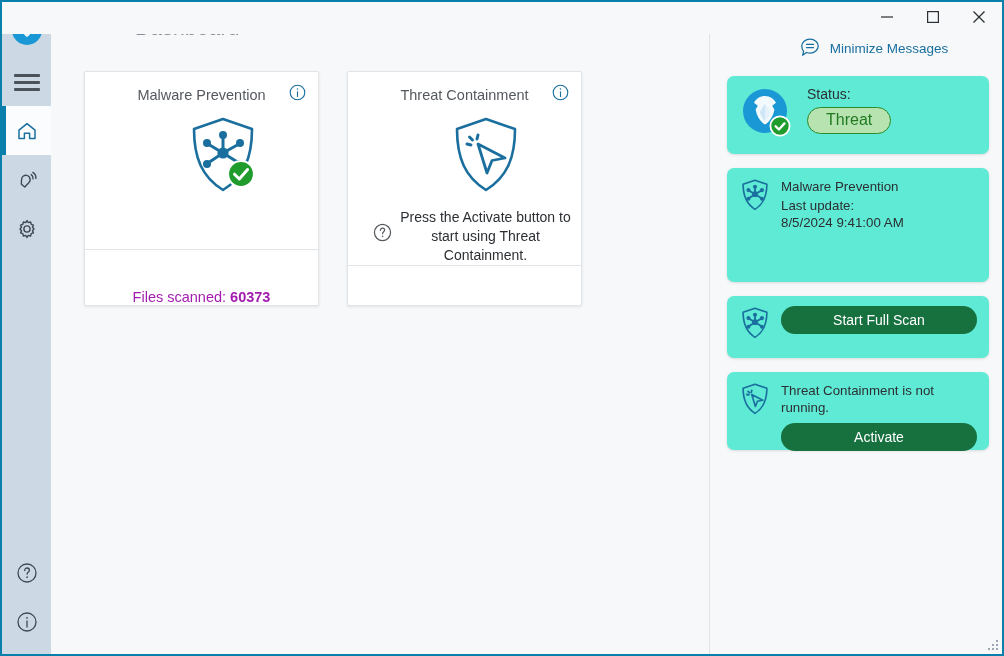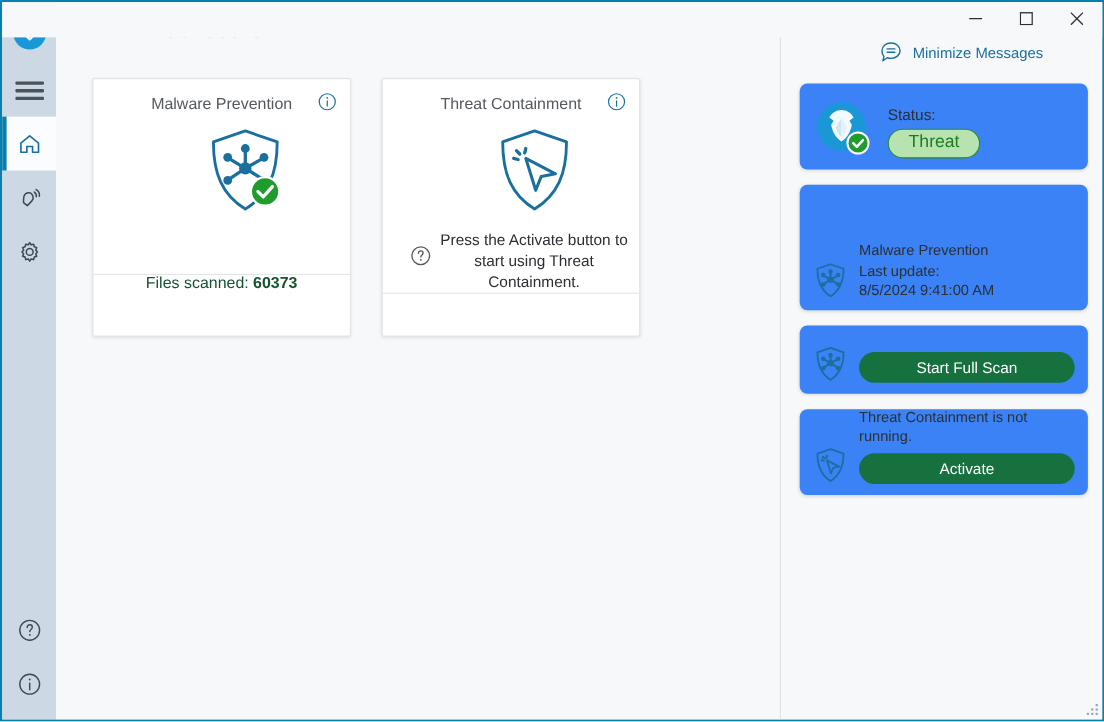--- a/index.html
+++ b/index.html
@@ -116,22 +116,22 @@
     flex: 1;
     display: flex; flex-direction: column;
     align-items: center; justify-content: flex-start;
     position: relative;
     padding-left: 42px;
   }
   .tile-icon { margin-top: 10px; }
   .tile-footer {
     border-top: 1px solid #e2e5e8;
     height: 56px;
-    display: flex; align-items: flex-start; justify-content: center;
-    font-size: 14.5px; color: #14532d;
+    display: flex; align-items: flex-end; justify-content: center;
+    font-size: 14.5px; color: #a21caf;
   }
   .tile-footer b { font-weight: 700; margin-left: 4px; }
   .tile-msg {
     margin-top: 8px;
     font-size: 14px; color: #2c2f33;
     text-align: center; line-height: 19px;
     width: 190px;
   }
   .tile-help-icon {
     position: absolute; left: 24px; top: 118px;
@@ -151,24 +151,24 @@
   }
   .minimize-row {
     position: absolute; top: 34px; left: 17px; width: 293px;
     display: flex; align-items: center; justify-content: center;
     gap: 9px;
     color: #1a6f9e; font-size: 13.5px;
   }
   .msg-card {
     position: absolute; left: 17px;
     width: 262px;
-    background: #3b82f6;
+    background: #5eead4;
     border-radius: 7px;
     box-shadow: 0 1px 3px rgba(0,0,0,.12);
-    display: flex; align-items: flex-end;
+    display: flex; align-items: flex-start;
     padding: 10px 12px;
   }
   #card-status { top: 74px; height: 78px; gap: 14px; }
   #card-update { top: 166px; height: 114px; gap: 10px; }
   #card-scan   { top: 294px; height: 62px; gap: 10px; }
   #card-threat { top: 370px; height: 78px; gap: 10px; }
 
   .card-icon { flex: 0 0 auto; display: flex; align-items: center; justify-content: center; }
   .card-content { flex: 1; display: flex; flex-direction: column; }
   .status-label { font-size: 14px; color: #2c2f33; margin-bottom: 5px; }

